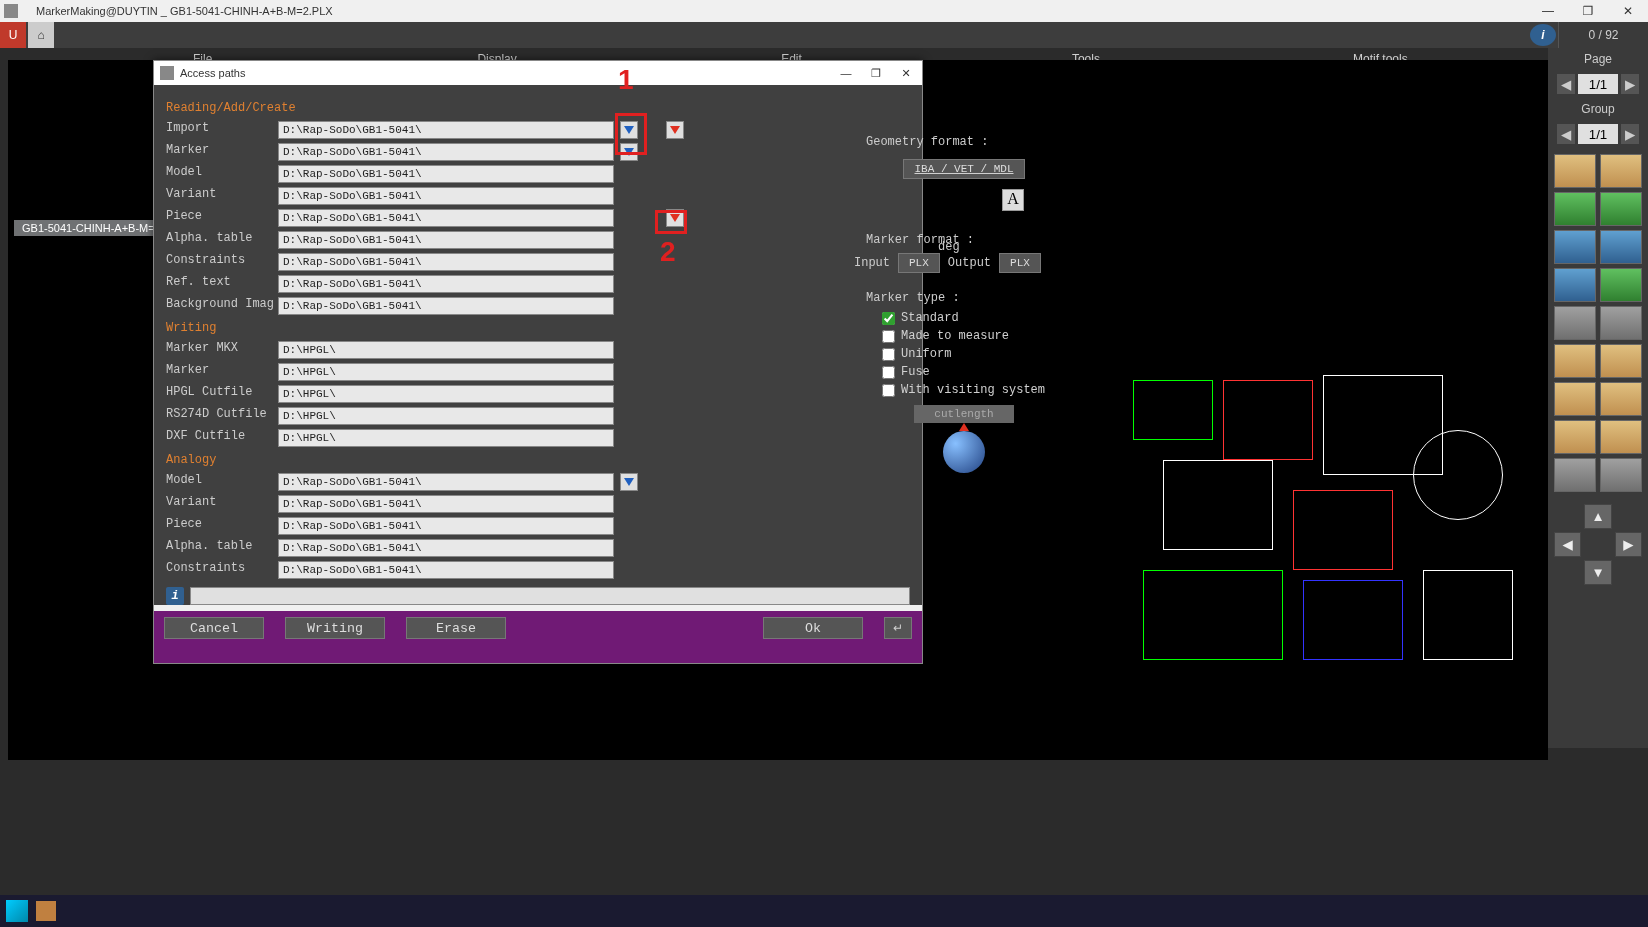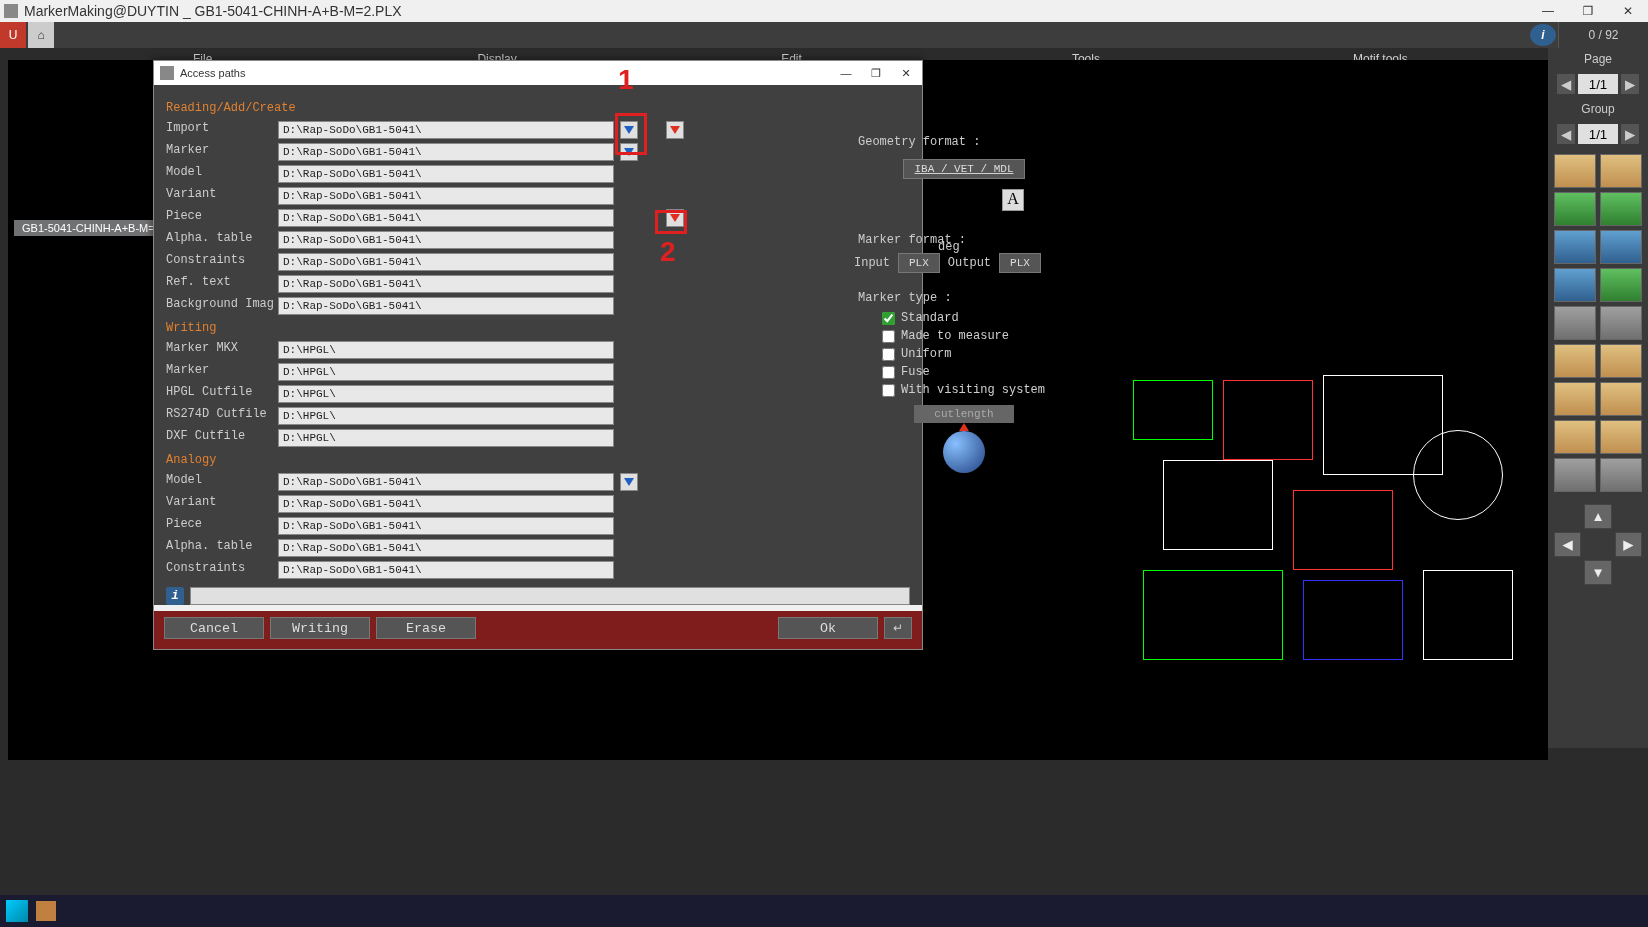--- a/index.html
+++ b/index.html
@@ -1,21 +1,21 @@
 <!DOCTYPE html>
 <html><head>
 <meta charset="utf-8">
 <style>
 * { margin: 0; padding: 0; box-sizing: border-box; }
 body { font-family: 'Segoe UI', Tahoma, sans-serif; font-size: 12px; background: #2b2b2b; color: #d0d0d0; width: 1648px; height: 927px; overflow: hidden; position: relative; }
 
 
 .title-bar { height: 22px; background: #f0f0f0; color: #333; display: flex; align-items: center; padding-left: 4px; }
 .title-bar .app-icon { width: 14px; height: 14px; background: #888; margin-right: 6px; }
-.title-bar .title-text { font-size: 14px; }
+.title-bar .title-text { font-size: 11px; margin-left: 12px; }
 .title-bar .window-controls { margin-left: auto; display: flex; }
 .title-bar .win-btn { width: 40px; height: 22px; display: flex; align-items: center; justify-content: center; cursor: pointer; }
 
 
 .menu-bar { height: 26px; background: #3d3d3d; display: flex; align-items: stretch; position: relative; }
 .menu-bar .logo-icons { display: flex; }
 .menu-bar .logo-icon { width: 26px; height: 26px; background: #c0392b; margin-right: 2px; display:flex; align-items:center; justify-content:center; color:#fff; }
 .menu-bar .menu-item { flex: 1; display:flex; align-items:center; justify-content:center; border-right:1px solid #555; cursor:pointer;margin-top:37px; }
 .menu-bar .info-btn { width: 26px; display:flex; align-items:center; justify-content:center; background:#306090; border-radius:50%; margin:2px; font-style:italic; font-weight:bold; color:#fff; }
 .menu-bar .page-counter { width: 90px; background:#3a3a3a; display:flex; align-items:center; justify-content:center; border-left:1px solid #555; }
@@ -48,36 +48,36 @@
 .dialog-body { background:#404040; padding:10px 12px 0 12px; font-family:'Courier New',monospace; }
 .section-title { color:#e08030; margin:6px 0 6px 0; font-family:'Courier New',monospace; }
 .field-row { display:flex; align-items:flex-start; margin-bottom:4px; }
 .field-row label { width:112px; color:#ccc; font-family:'Courier New',monospace; }
 .field-row input.path { flex: 0 0 336px; height:18px; background:#e8e8e8; border:1px solid #888; color:#222; padding:0 4px; font-family:'Courier New',monospace; font-size:11px; }
 .dd-btn { width:18px; height:18px; background:#e0e0e0; border:1px solid #888; margin-left:6px; display:inline-flex; align-items:center; justify-content:center; cursor:pointer; }
 .dd-btn.blue-arrow svg polygon { fill:#2060c0; }
 .dd-btn.red-arrow svg polygon { fill:#e03020; }
 
 .right-pane { position:absolute; left:700px; top:24px; width:220px; padding-top:20px; font-family:'Courier New',monospace; }
-.rp-label { color:#ccc; margin:6px 4px; }
+.rp-label { color:#ccc; margin:6px 12px; }
 .rp-btn-bar { display:flex; justify-content:center; margin:10px 0;text-decoration:underline; }
 .rp-btn { background:#555; color:#ddd; border:1px solid #777; padding:3px 10px; font-family:'Courier New',monospace; font-size:11px; cursor:pointer; }
 .io-row { display:flex; align-items:center; gap:8px; margin:6px 0; }
 .io-row span { color:#ccc; }
 .chk-row { display:flex; align-items:center; gap:6px; margin:4px 0 4px 28px; }
 .chk-row input { accent-color:#30a030; }
 .cutlength { text-align:center; background:#666; color:#aaa; padding:3px 14px; margin:8px auto; width:100px; font-family:'Courier New',monospace; font-size:11px; }
 .planet { width:42px; height:42px; margin:6px auto; background:radial-gradient(circle at 30% 30%,#88c0ff,#204080); border-radius:50%; position:relative; }
 .planet::before { content:""; position:absolute; top:-8px; left:50%; transform:translateX(-50%); border-left:5px solid transparent; border-right:5px solid transparent; border-bottom:8px solid #e03020; }
 
 .info-bar { display:flex; align-items:center; margin:8px 0 6px 0; gap:6px; }
 .info-bar .info-icon { width:18px; height:18px; background:#306090; display:flex; align-items:center; justify-content:center; border-radius:2px; color:#fff; font-weight:bold; font-style:italic; }
 .info-bar input { flex:1; height:18px; background:#e0e0e0; border:1px solid #888; }
 
-.dialog-footer { display:flex; gap:6px; padding:6px 10px 10px 10px; background:#7f1d1d; }
+.dialog-footer { display:flex; gap:21px; padding:6px 10px 24px 10px; background:#701a75; }
 .dlg-footer-btn { flex:0 0 100px; height:22px; background:#555; color:#ddd; border:1px solid #777; font-family:'Courier New',monospace; cursor:pointer; }
 .dlg-footer-btn.ok { margin-left:auto; }
 .enter-icon { width:28px; height:22px; background:#555; border:1px solid #777; display:flex; align-items:center; justify-content:center; }
 
 
 .callout-box { position:absolute; border:3px solid #e02020; pointer-events:none; }
 .callout-num { position:absolute; color:#e02020; font-size:28px; font-weight:bold; font-family:Arial,sans-serif; pointer-events:none; }
 
 
 .taskbar { position:absolute; bottom:0; left:0; right:0; height:32px; background:#1a1a30; display:flex; align-items:center; padding:0 6px; }

